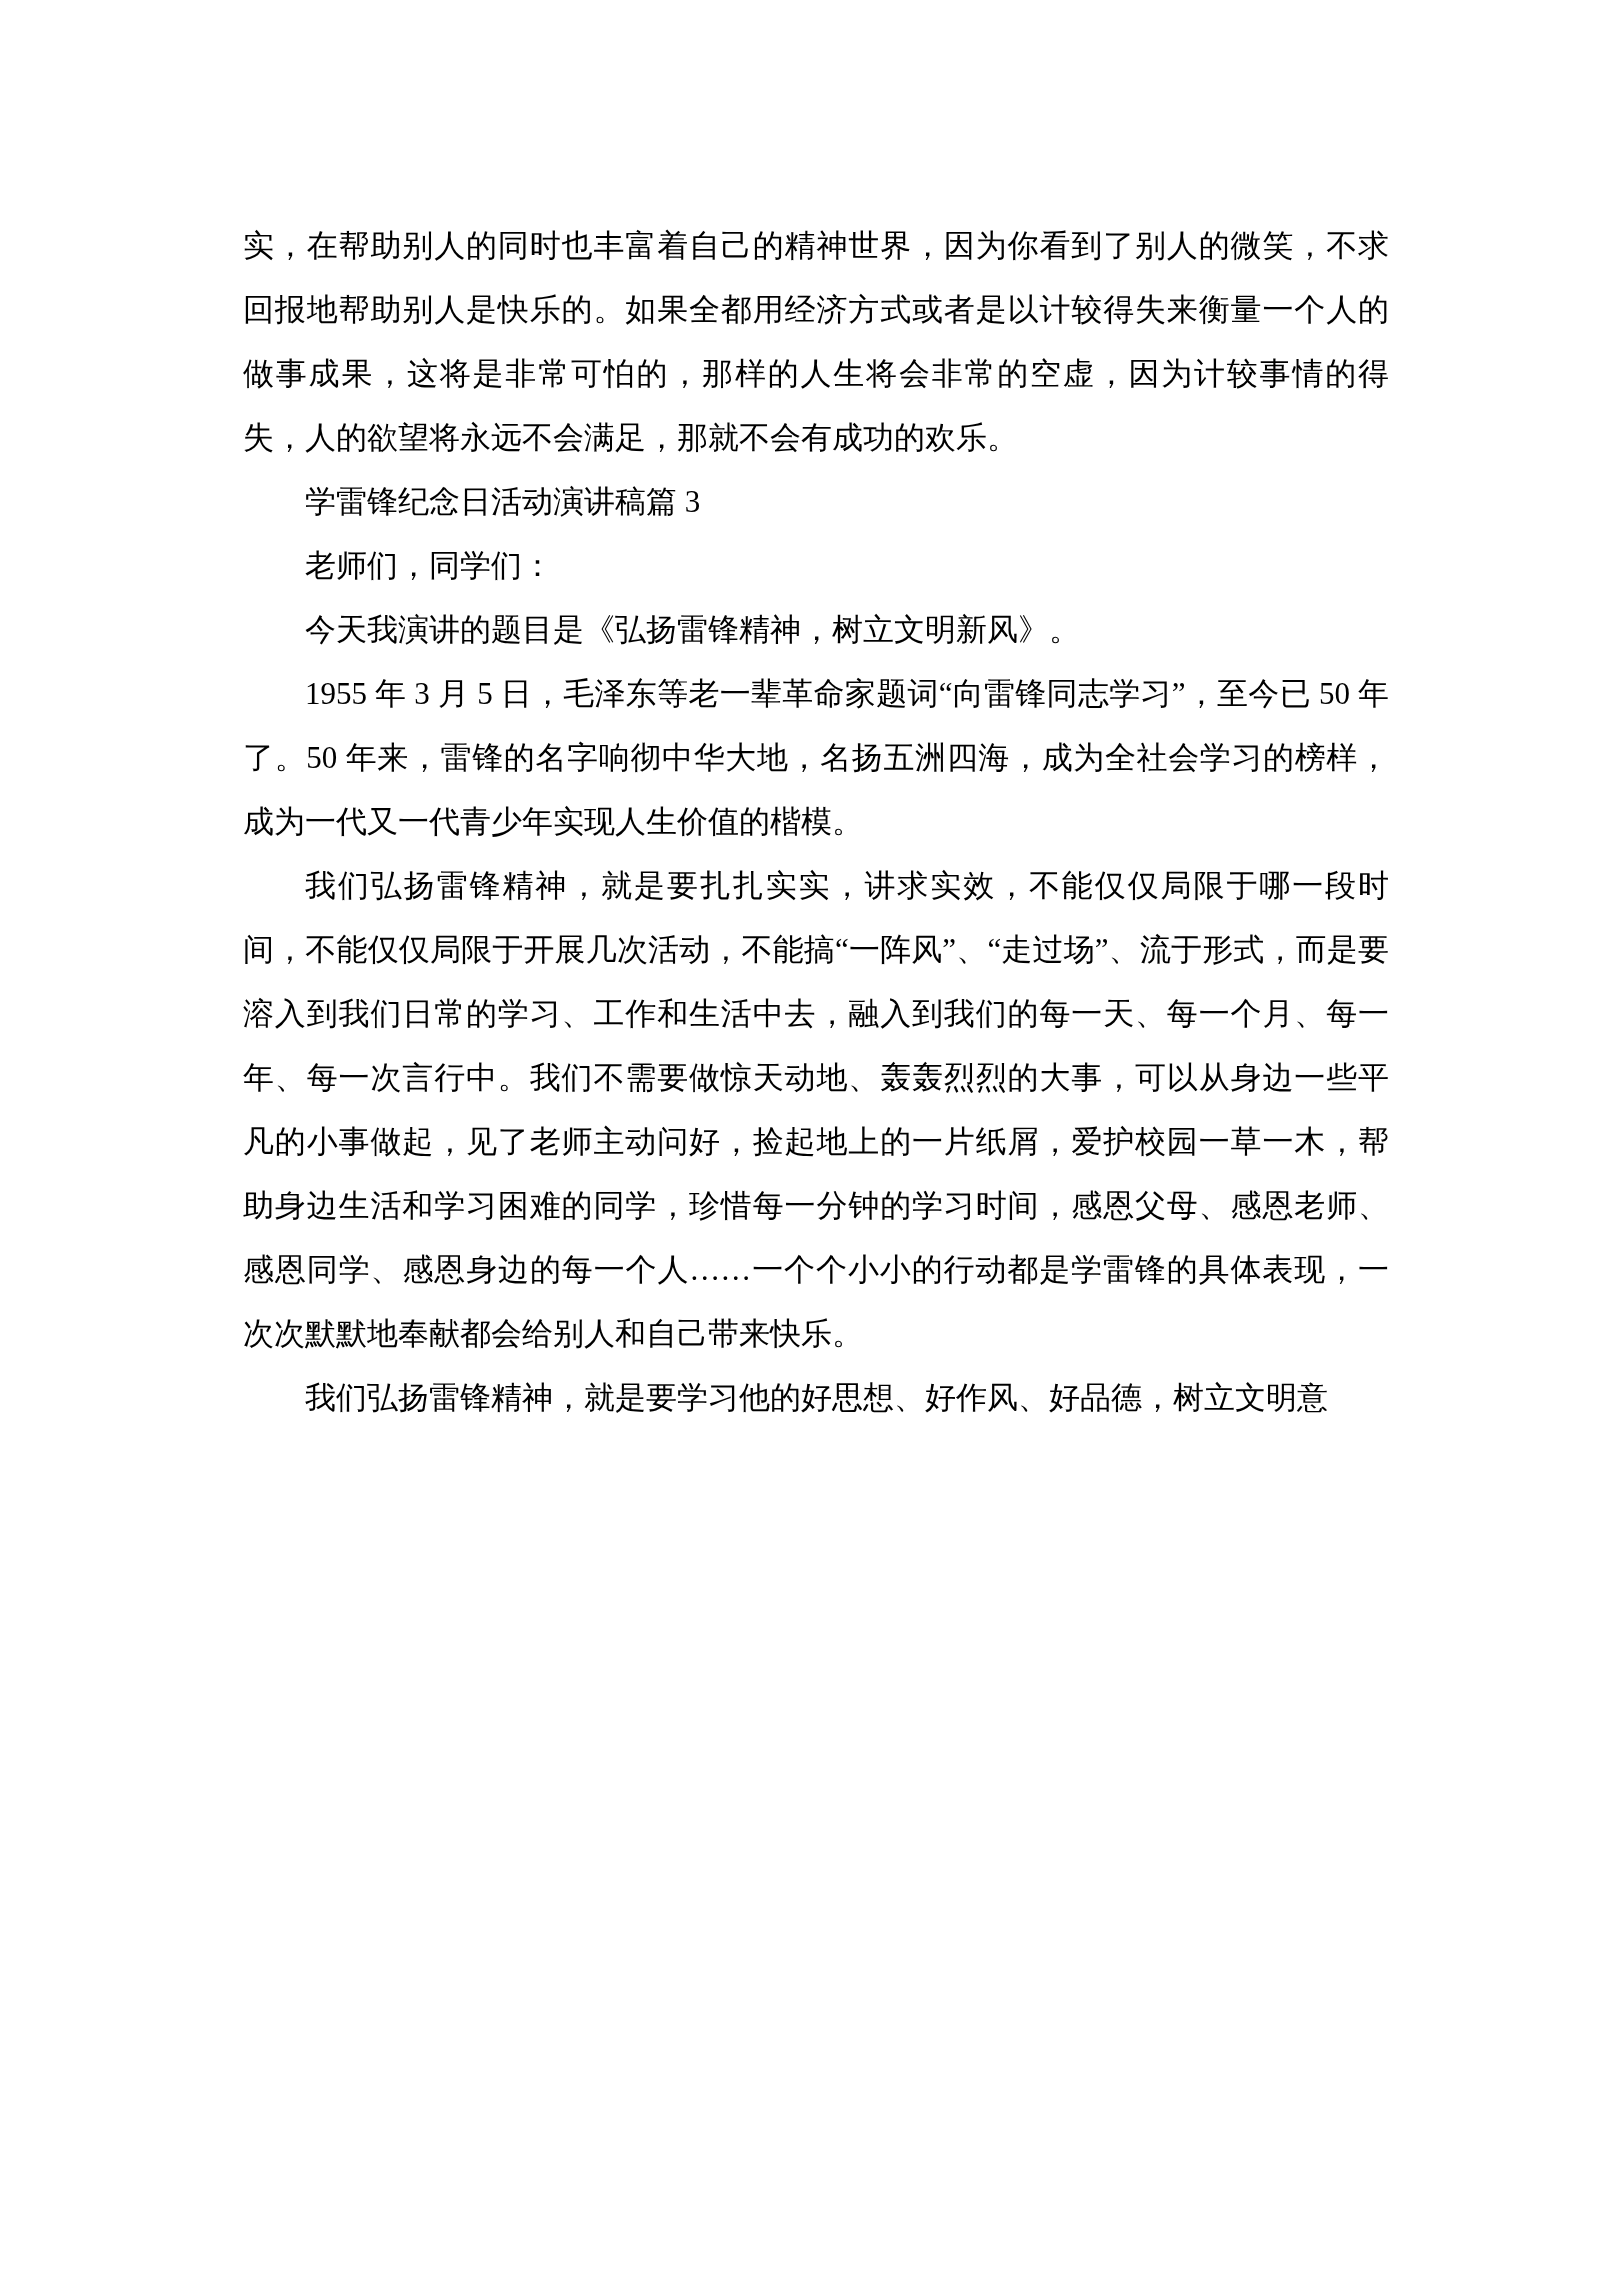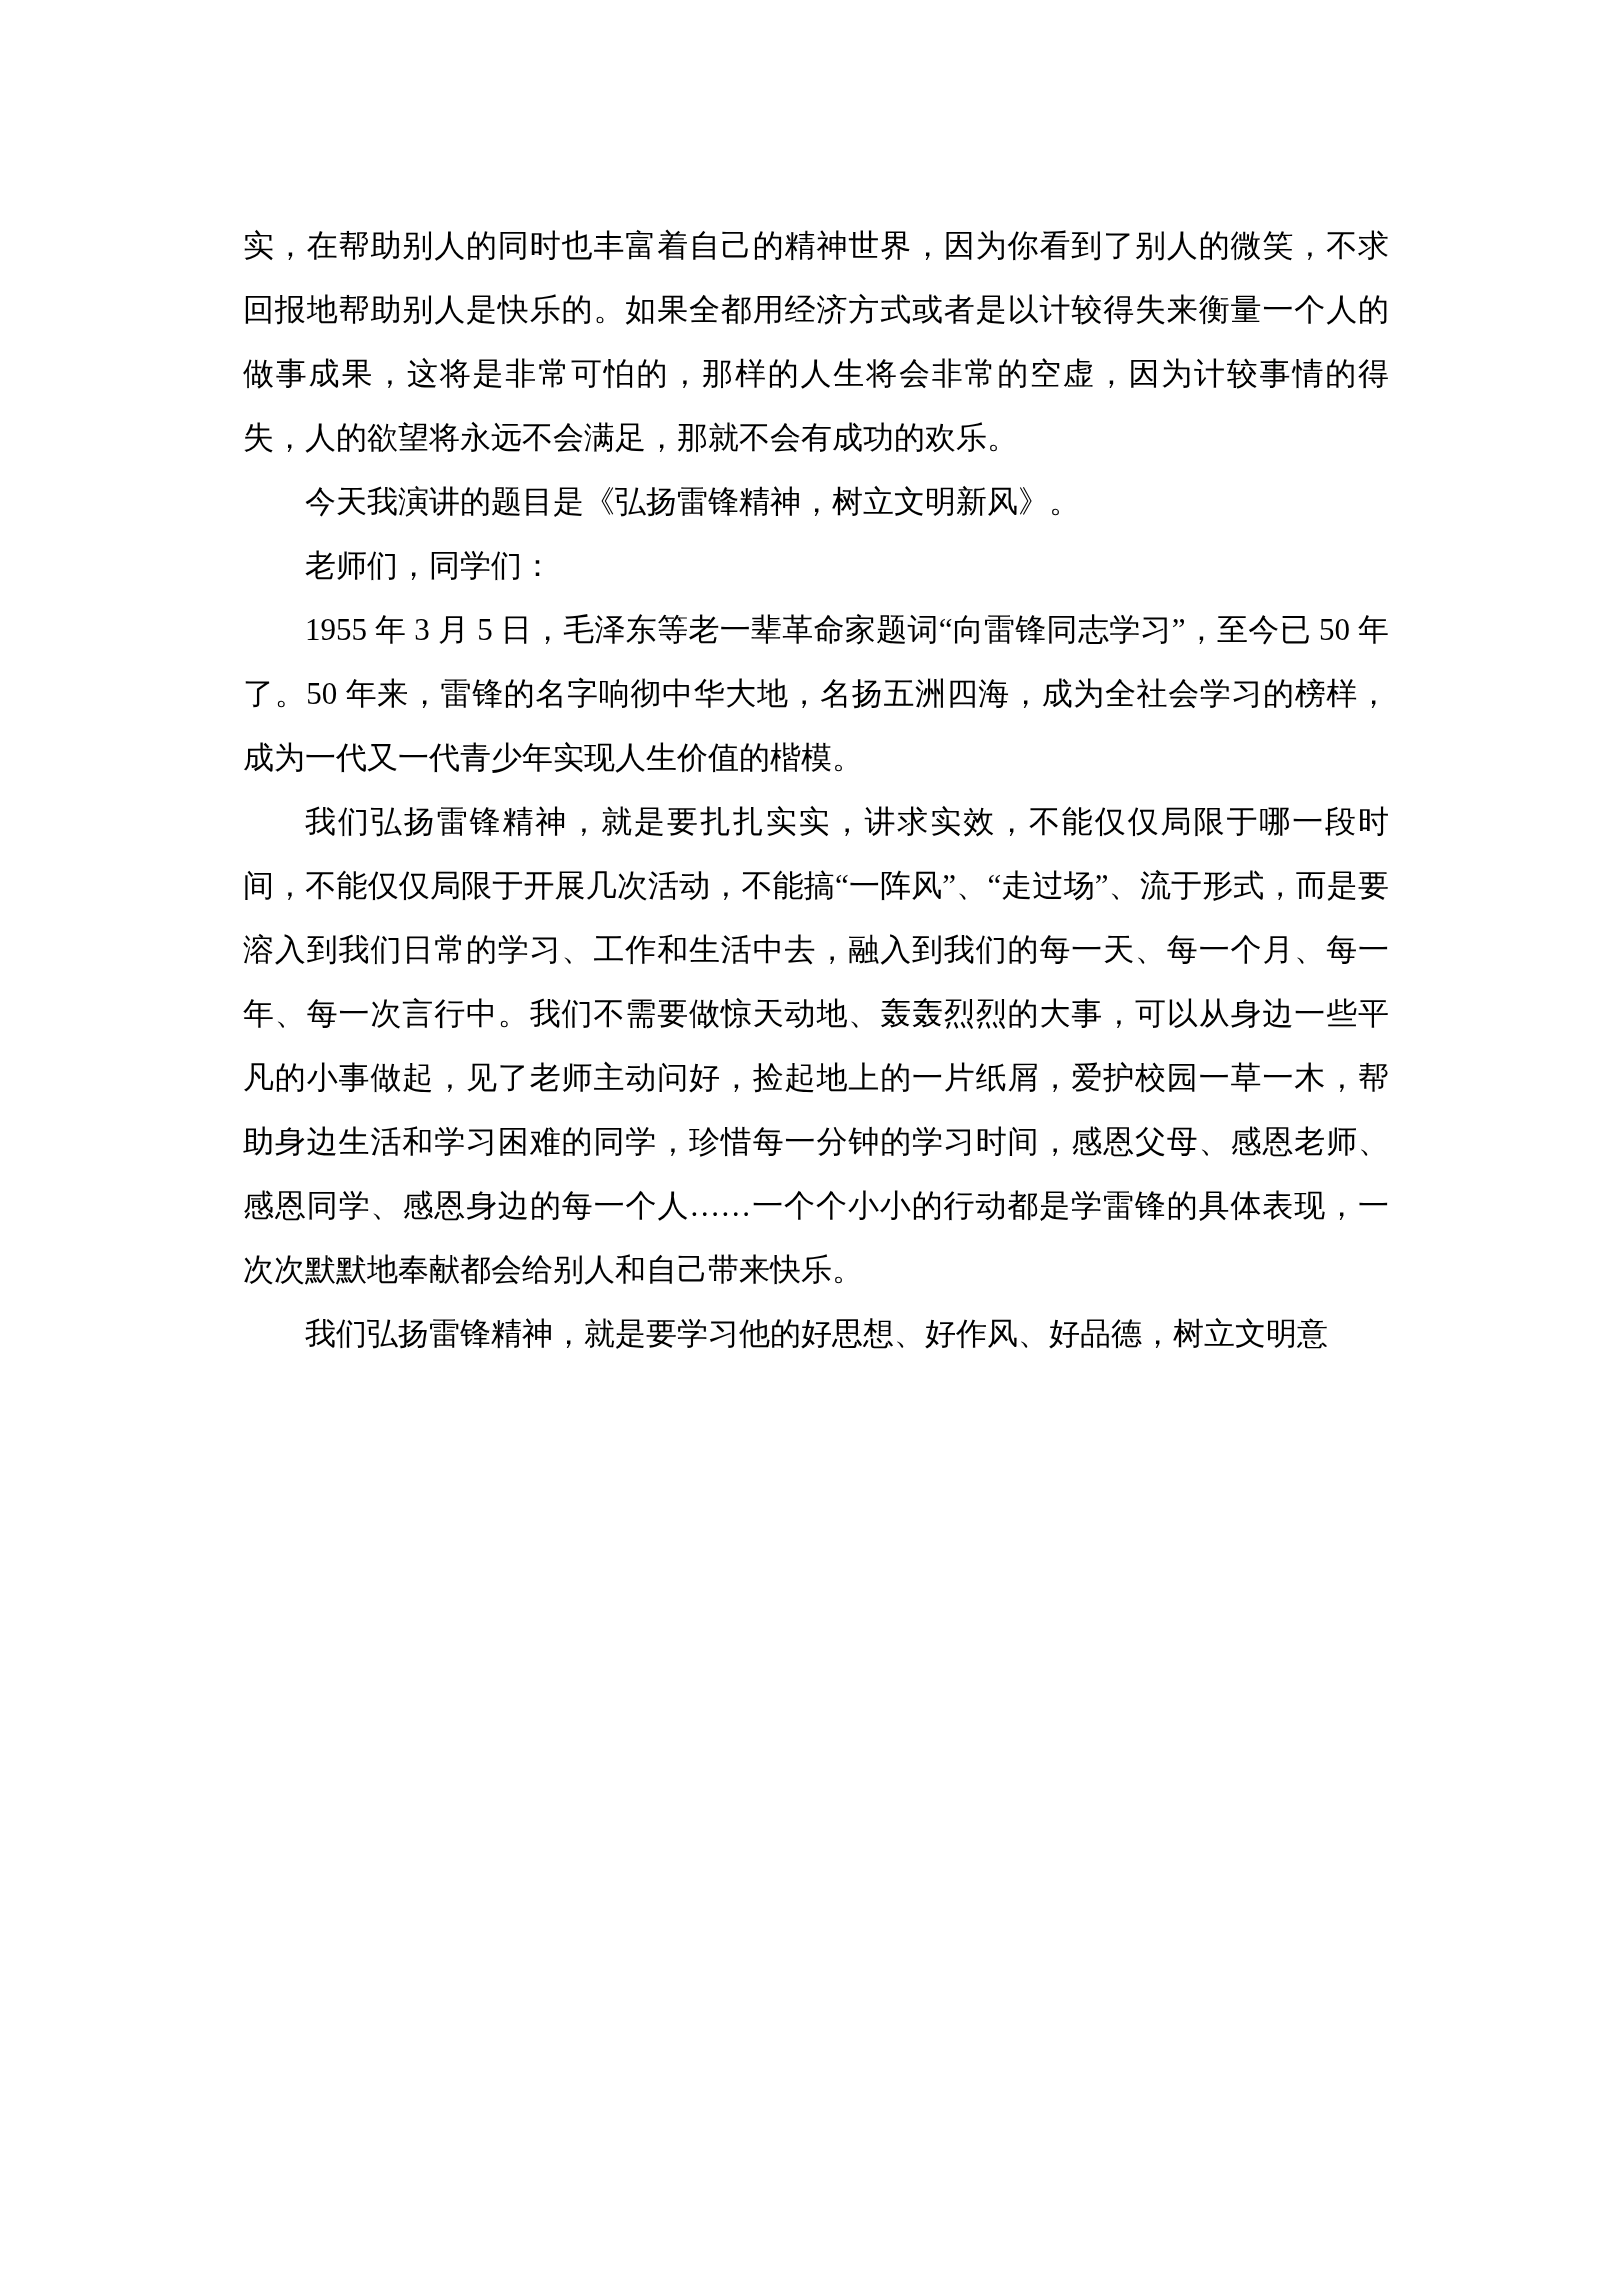--- a/index.html
+++ b/index.html
@@ -42,20 +42,21 @@
   .content p.indent {
     text-indent: 2em;
   }
 </style>
 </head>
 <body>
 
 <div class="page">
   <div class="content">
     <p>实，在帮助别人的同时也丰富着自己的精神世界，因为你看到了别人的微笑，不求回报地帮助别人是快乐的。如果全都用经济方式或者是以计较得失来衡量一个人的做事成果，这将是非常可怕的，那样的人生将会非常的空虚，因为计较事情的得失，人的欲望将永远不会满足，那就不会有成功的欢乐。</p>
+    <p class="indent">学雷锋纪念日活动演讲稿篇 3</p>
+    <p class="indent">老师们，同学们：</p>
     <p class="indent">今天我演讲的题目是《弘扬雷锋精神，树立文明新风》。</p>
-    <p class="indent">老师们，同学们：</p>
     <p class="indent">1955 年 3 月 5 日，毛泽东等老一辈革命家题词“向雷锋同志学习”，至今已 50 年了。50 年来，雷锋的名字响彻中华大地，名扬五洲四海，成为全社会学习的榜样，成为一代又一代青少年实现人生价值的楷模。</p>
     <p class="indent">我们弘扬雷锋精神，就是要扎扎实实，讲求实效，不能仅仅局限于哪一段时间，不能仅仅局限于开展几次活动，不能搞“一阵风”、“走过场”、流于形式，而是要溶入到我们日常的学习、工作和生活中去，融入到我们的每一天、每一个月、每一年、每一次言行中。我们不需要做惊天动地、轰轰烈烈的大事，可以从身边一些平凡的小事做起，见了老师主动问好，捡起地上的一片纸屑，爱护校园一草一木，帮助身边生活和学习困难的同学，珍惜每一分钟的学习时间，感恩父母、感恩老师、感恩同学、感恩身边的每一个人……一个个小小的行动都是学雷锋的具体表现，一次次默默地奉献都会给别人和自己带来快乐。</p>
     <p class="indent">我们弘扬雷锋精神，就是要学习他的好思想、好作风、好品德，树立文明意</p>
   </div>
 </div>
 
 
 </body></html>

